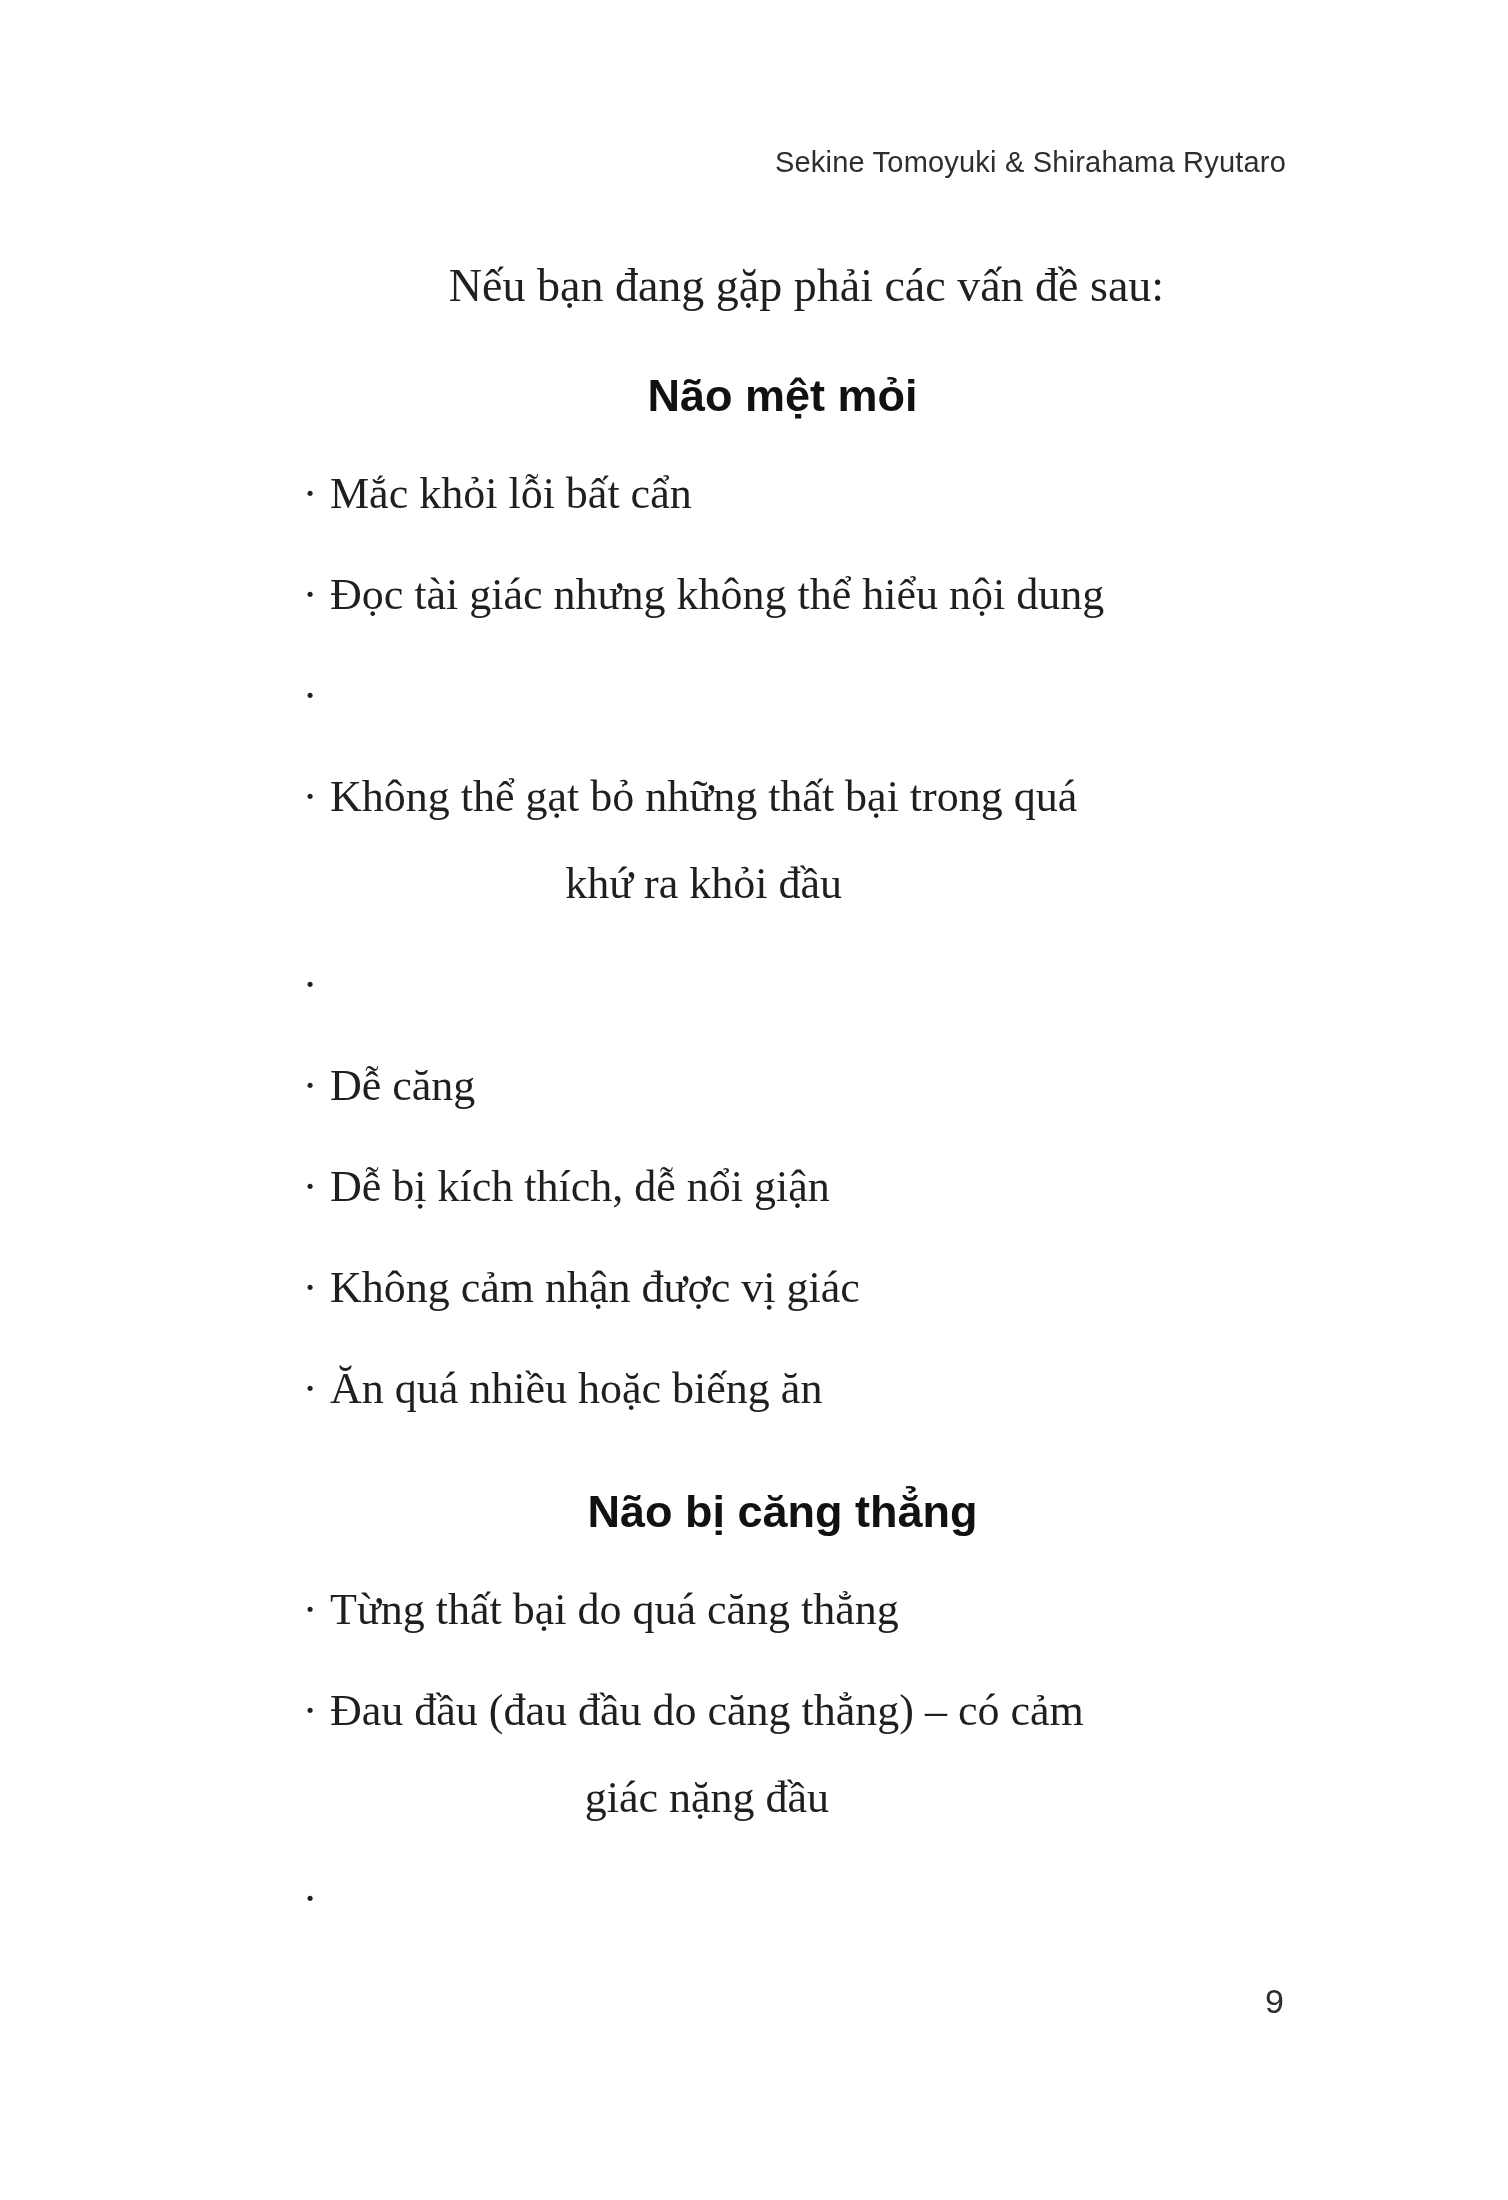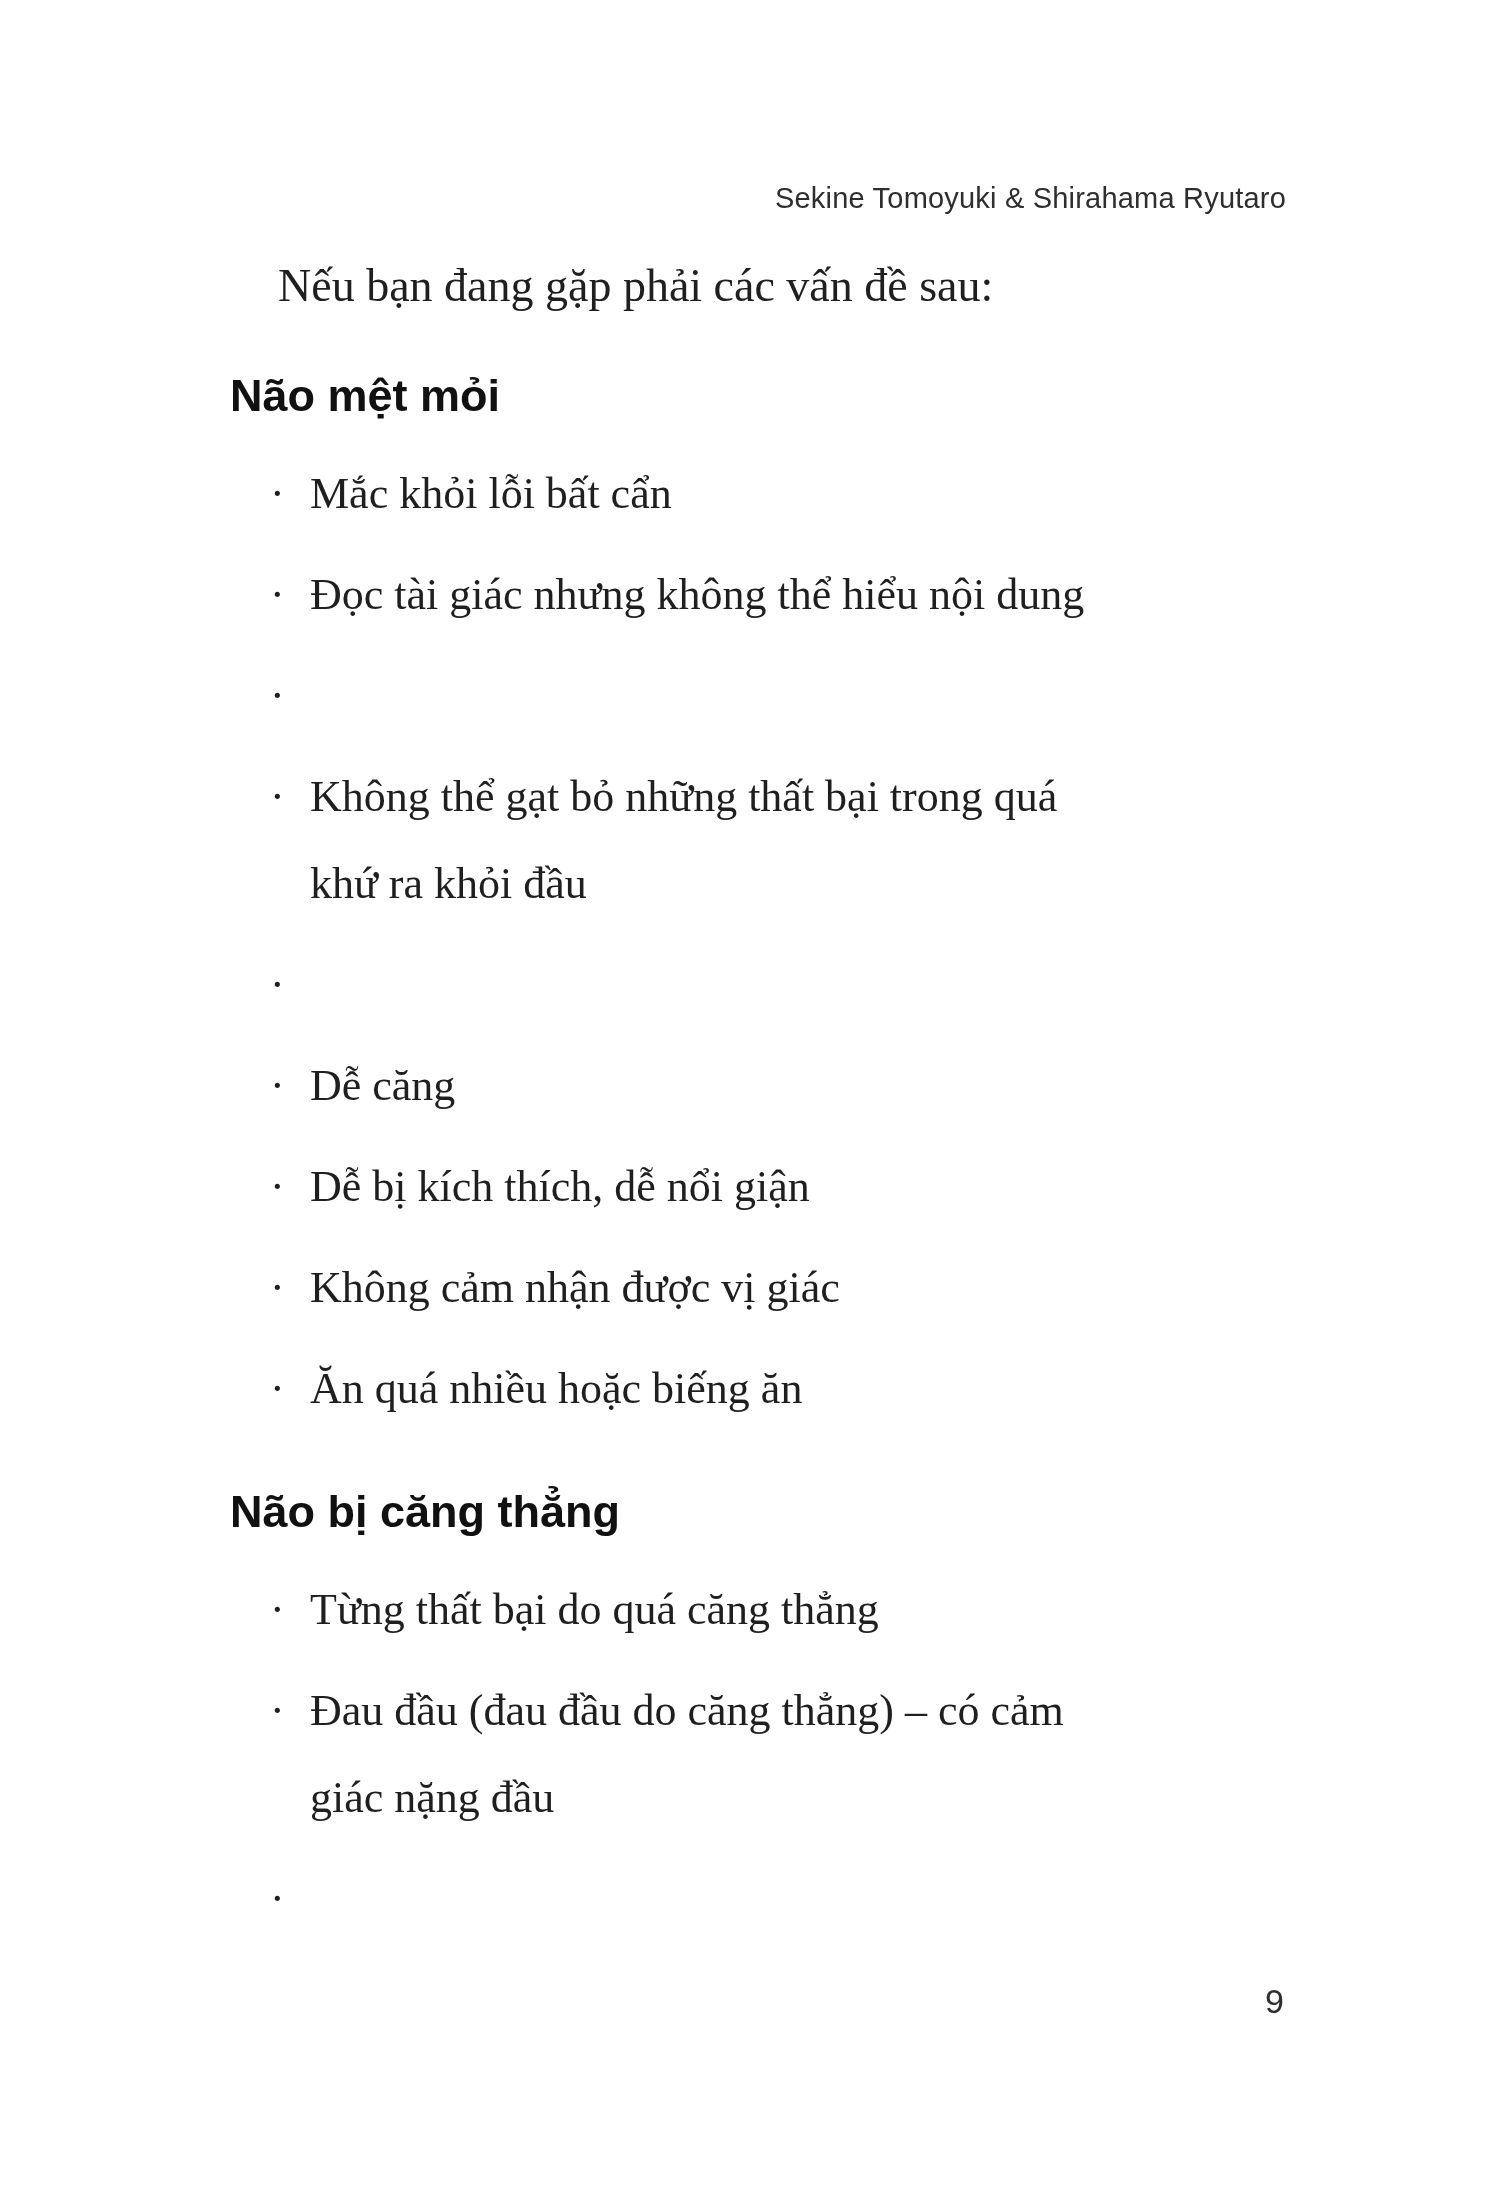--- a/index.html
+++ b/index.html
@@ -22,27 +22,27 @@
   }
   .running-header {
     position: absolute;
     top: 146px;
     right: 222px;
     font-family: "Liberation Sans", sans-serif;
     font-size: 29px;
     letter-spacing: 0.2px;
     color: var(--header, #2e2e2e);
     white-space: nowrap;
-    margin-top: 36px;
   }
   .content {
     position: absolute;
     top: 256px;
-    left: 220px;
+    left: 240px;
     width: 1075px;
+    text-align: center;
   }
   .intro {
     margin: 0 0 0 58px;
     font-size: 46px;
     line-height: 60px;
     color: var(--text, #1f1f1f);
   }
   .section-heading {
     font-family: "Liberation Sans", sans-serif;
     font-weight: 700;

